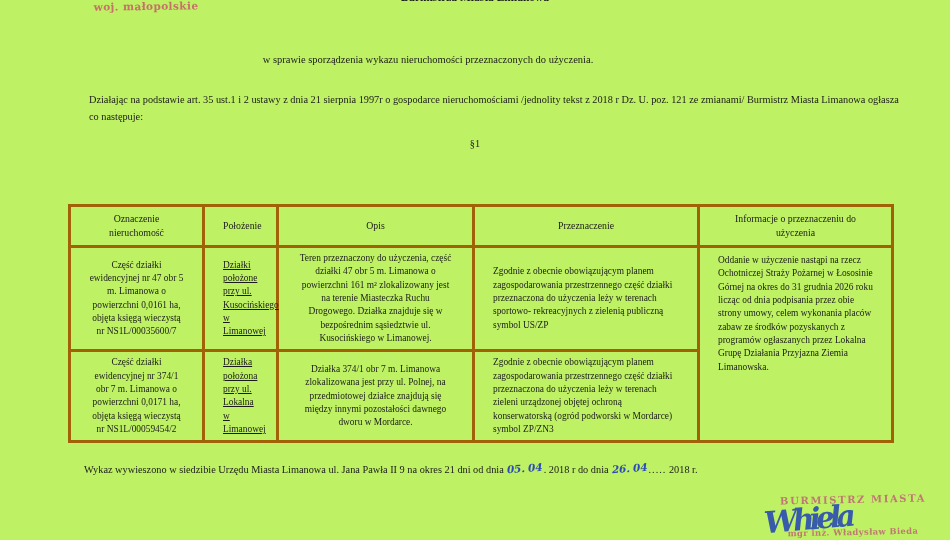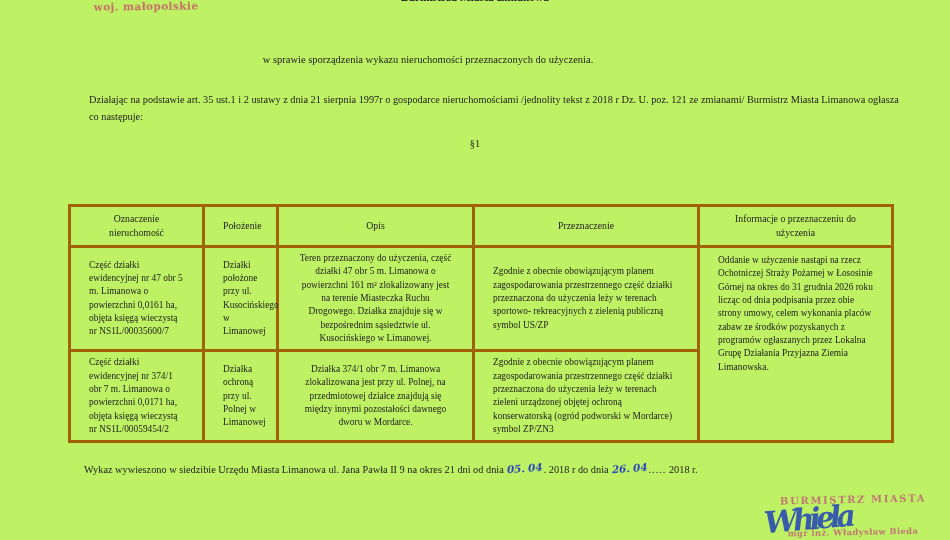--- a/index.html
+++ b/index.html
@@ -110,22 +110,22 @@
     font-size: 9.8px;
     line-height: 1.38;
     height: 30px;
   }
   .col-ozn   { width: 134px; }
   .col-pol   { width: 74px;  }
   .col-opis  { width: 196px; }
   .col-przez { width: 225px; }
   .col-info  { width: 194px; }
 
-  td.c-ozn  { text-align: left; }
-  td.c-pol  { text-align: left;   }
+  td.c-ozn  { text-align: center; }
+  td.c-pol  { text-align: left; text-decoration: underline;   }
   td.c-opis { text-align: center; margin-top: 33px; }
   td.c-przez{ text-align: left; margin-left: 8px;   }
   td.c-info { text-align: left; vertical-align: top; padding-top: 6px; }
 
   
   .footer-line {
     position: absolute;
     left: 84px;
     top: 461px;
     width: 800px;
@@ -234,21 +234,21 @@
     <tbody>
       <tr>
         <td class="c-ozn">Część działki ewidencyjnej nr 47 obr 5 m. Limanowa o powierzchni 0,0161 ha, objęta księgą wieczystą nr NS1L/00035600/7</td>
         <td class="c-pol">Działki położone przy ul. Kusocińskiego w Limanowej</td>
         <td class="c-opis">Teren przeznaczony do użyczenia, część działki 47 obr 5 m. Limanowa o powierzchni 161 m² zlokalizowany jest na terenie Miasteczka Ruchu Drogowego. Działka znajduje się w bezpośrednim sąsiedztwie ul. Kusocińskiego w Limanowej.</td>
         <td class="c-przez">Zgodnie z obecnie obowiązującym planem zagospodarowania przestrzennego część działki przeznaczona do użyczenia leży w terenach sportowo- rekreacyjnych z zielenią publiczną symbol US/ZP</td>
         <td class="c-info" rowspan="2">Oddanie w użyczenie nastąpi na rzecz Ochotniczej Straży Pożarnej w Łososinie Górnej na okres do 31 grudnia 2026 roku licząc od dnia podpisania przez obie strony umowy, celem wykonania placów zabaw ze środków pozyskanych z programów ogłaszanych przez Lokalna Grupę Działania Przyjazna Ziemia Limanowska.</td>
       </tr>
       <tr>
         <td class="c-ozn">Część działki ewidencyjnej nr 374/1 obr 7 m. Limanowa o powierzchni 0,0171 ha, objęta księgą wieczystą nr NS1L/00059454/2</td>
-        <td class="c-pol">Działka ochroną przy ul. Polnej w Limanowej</td>
+        <td class="c-pol">Działka położona przy ul. Lokalna w Limanowej</td>
         <td class="c-opis">Działka 374/1 obr 7 m. Limanowa zlokalizowana jest przy ul. Polnej, na przedmiotowej działce znajdują się między innymi pozostałości dawnego dworu w Mordarce.</td>
         <td class="c-przez">Zgodnie z obecnie obowiązującym planem zagospodarowania przestrzennego część działki przeznaczona do użyczenia leży w terenach zieleni urządzonej objętej ochroną konserwatorską (ogród podworski w Mordarce) symbol ZP/ZN3</td>
       </tr>
     </tbody>
   </table>
 
   <div class="footer-line">
     <span>Wykaz wywieszono w siedzibie Urzędu Miasta Limanowa ul. Jana Pawła II 9 na okres 21 dni od dnia</span>
     <span class="hand">05. 04</span><span>. 2018 r do dnia</span>
     <span class="hand">26. 04</span><span class="dots">.....</span>

